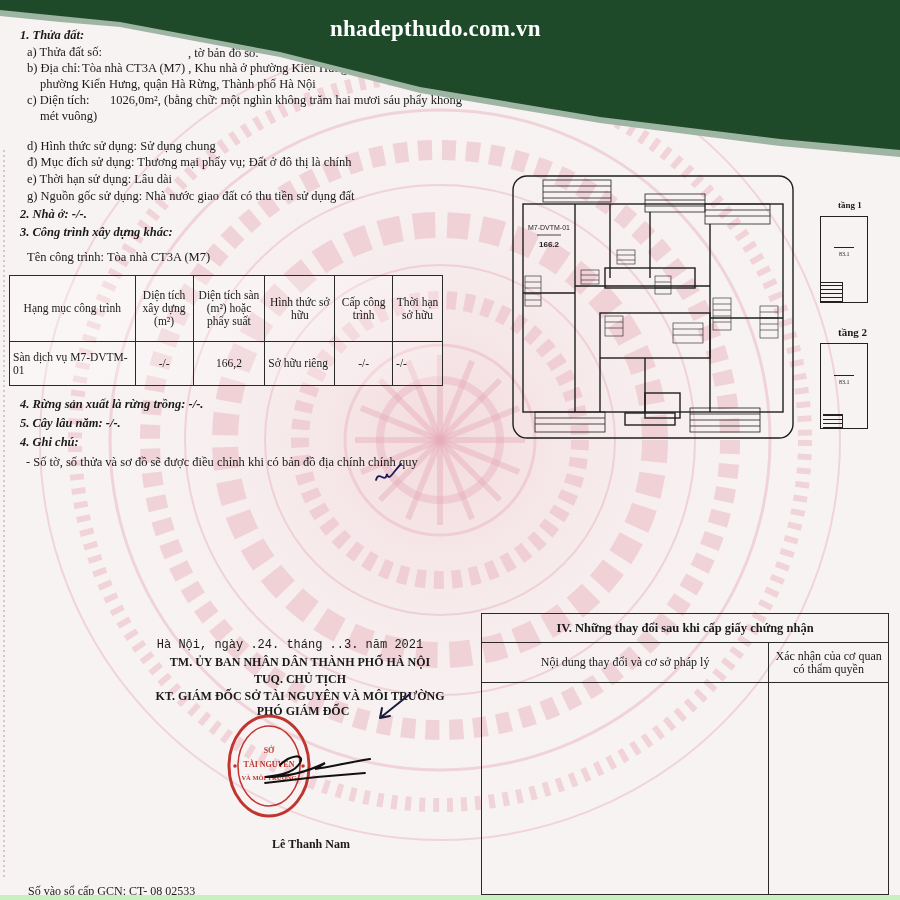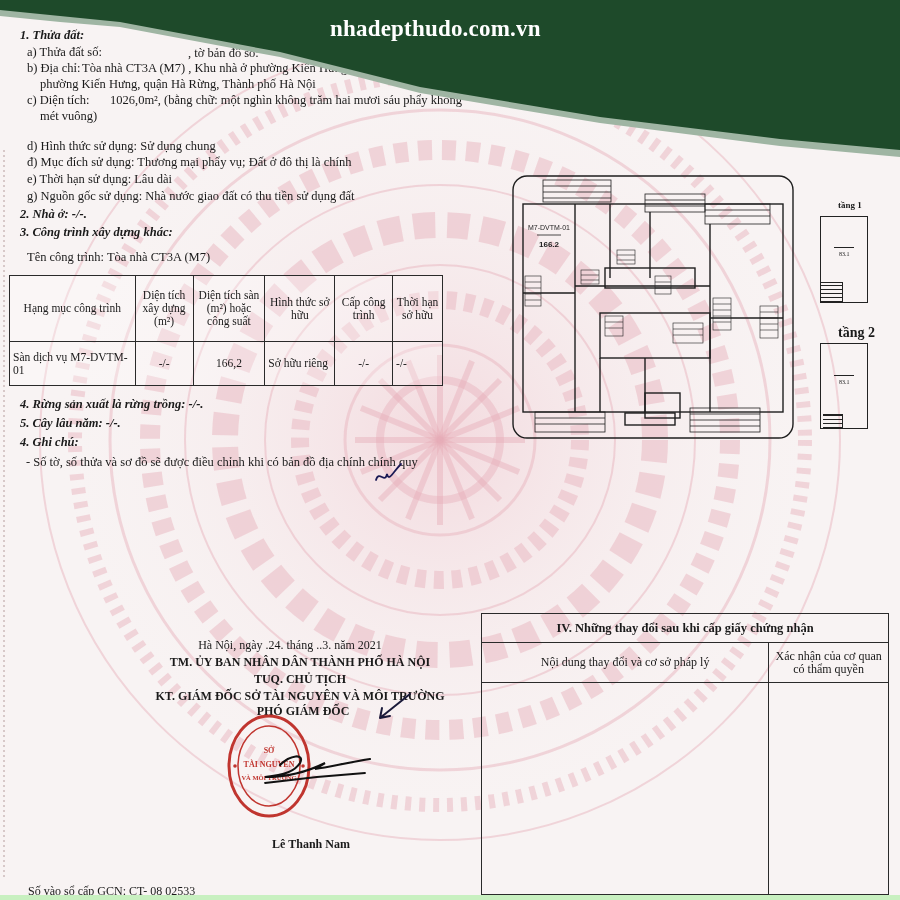--- a/index.html
+++ b/index.html
@@ -116,21 +116,21 @@
   <div class="t" style="left:27px;top:189px;">g) Nguồn gốc sử dụng:  Nhà nước giao đất có thu tiền sử dụng đất</div>
   <div class="t bi" style="left:20px;top:207px;">2. Nhà ở: -/-.</div>
   <div class="t bi" style="left:20px;top:225px;">3. Công trình xây dựng khác:</div>
   <div class="t" style="left:27px;top:250px;">Tên công trình:  Tòa nhà CT3A (M7)</div>
 
   <table class="works">
     <thead>
       <tr>
         <th style="width:126px;">Hạng mục công trình</th>
         <th style="width:58px;">Diện tích xây dựng (m²)</th>
-        <th style="width:72px;">Diện tích sàn (m²) hoặc công suất</th>
+        <th style="width:72px;">Diện tích sàn (m²) hoặc phẩy suất</th>
         <th style="width:70px;">Hình thức sở hữu</th>
         <th style="width:58px;">Cấp công trình</th>
         <th style="width:50px;">Thời hạn sở hữu</th>
       </tr>
     </thead>
     <tbody>
       <tr>
         <td class="l">Sàn dịch vụ M7-DVTM-01</td>
         <td>-/-</td>
         <td>166,2</td>
@@ -139,21 +139,21 @@
         <td class="l">-/-</td>
       </tr>
     </tbody>
   </table>
 
   <div class="t bi" style="left:20px;top:397px;">4. Rừng sản xuất là rừng trồng: -/-.</div>
   <div class="t bi" style="left:20px;top:416px;">5. Cây lâu năm: -/-.</div>
   <div class="t bi" style="left:20px;top:435px;">4. Ghi chú:</div>
   <div class="t" style="left:26px;top:455px;">- Số tờ, số thửa và sơ đồ sẽ được điều chỉnh khi có bản đồ địa chính chính quy</div>
 
-  <div class="t" style="left:290px;top:638px;transform:translateX(-50%);font-size:12px;">Hà Nội, ngày .24. tháng ..3. năm 2021</div>
+  <div class="t" style="left:290px;top:638px;transform:translateX(-50%);font-size:12px;font-family:Liberation Mono, monospace;">Hà Nội, ngày .24. tháng ..3. năm 2021</div>
   <div class="t b" style="left:300px;top:655px;transform:translateX(-50%);font-size:12px;">TM. ỦY BAN NHÂN DÂN THÀNH PHỐ HÀ NỘI</div>
   <div class="t b" style="left:300px;top:672px;transform:translateX(-50%);font-size:12px;">TUQ. CHỦ TỊCH</div>
   <div class="t b" style="left:300px;top:689px;transform:translateX(-50%);font-size:12px;">KT. GIÁM ĐỐC SỞ TÀI NGUYÊN VÀ MÔI TRƯỜNG</div>
   <div class="t b" style="left:303px;top:704px;transform:translateX(-50%);font-size:12px;">PHÓ GIÁM ĐỐC</div>
   <div class="t b" style="left:311px;top:837px;transform:translateX(-50%);font-size:12px;">Lê Thanh Nam</div>
 
   <div class="t" style="left:28px;top:884px;font-size:12px;">Số vào sổ cấp GCN:  CT- 08 02533</div>
 
   <table class="changes">
     <tbody>
@@ -254,21 +254,21 @@
 
 <div class="mini" style="left:820px;top:198px;">
   <div class="t b" style="left:18px;top:0;font-size:9px;">tầng 1</div>
   <div style="position:absolute;left:0;top:18px;width:48px;height:87px;border:1.3px solid #222;">
     <div style="position:absolute;left:13px;top:30px;width:20px;border-top:1px solid #222;"></div>
     <div class="t" style="left:18px;top:34px;font-size:6px;line-height:7px;">83.1</div>
     <div style="position:absolute;left:0;bottom:0;width:22px;height:20px;border-top:1px solid #222;border-right:1px solid #222;background:repeating-linear-gradient(0deg,#222 0 1px,transparent 1px 4px);"></div>
   </div>
 </div>
 <div class="mini" style="left:820px;top:325px;">
-  <div class="t b" style="left:18px;top:0;font-size:14px;">tầng 2</div>
+  <div class="t b" style="left:18px;top:0;font-size:11px;">tầng 2</div>
   <div style="position:absolute;left:0;top:18px;width:48px;height:86px;border:1.3px solid #222;">
     <div style="position:absolute;left:13px;top:31px;width:20px;border-top:1px solid #222;"></div>
     <div class="t" style="left:18px;top:35px;font-size:6px;line-height:7px;">83.1</div>
     <div style="position:absolute;left:2px;bottom:0;width:20px;height:14px;border-top:1px solid #222;border-right:1px solid #222;background:repeating-linear-gradient(0deg,#222 0 1px,transparent 1px 4px);"></div>
   </div>
 </div>
 
 <svg class="seal" viewBox="0 0 88 106" width="88" height="106">
   <ellipse cx="44" cy="53" rx="40" ry="50" fill="none" stroke="#c0352f" stroke-width="3"></ellipse>
   <ellipse cx="44" cy="53" rx="31" ry="40" fill="none" stroke="#c0352f" stroke-width="1.5"></ellipse>

